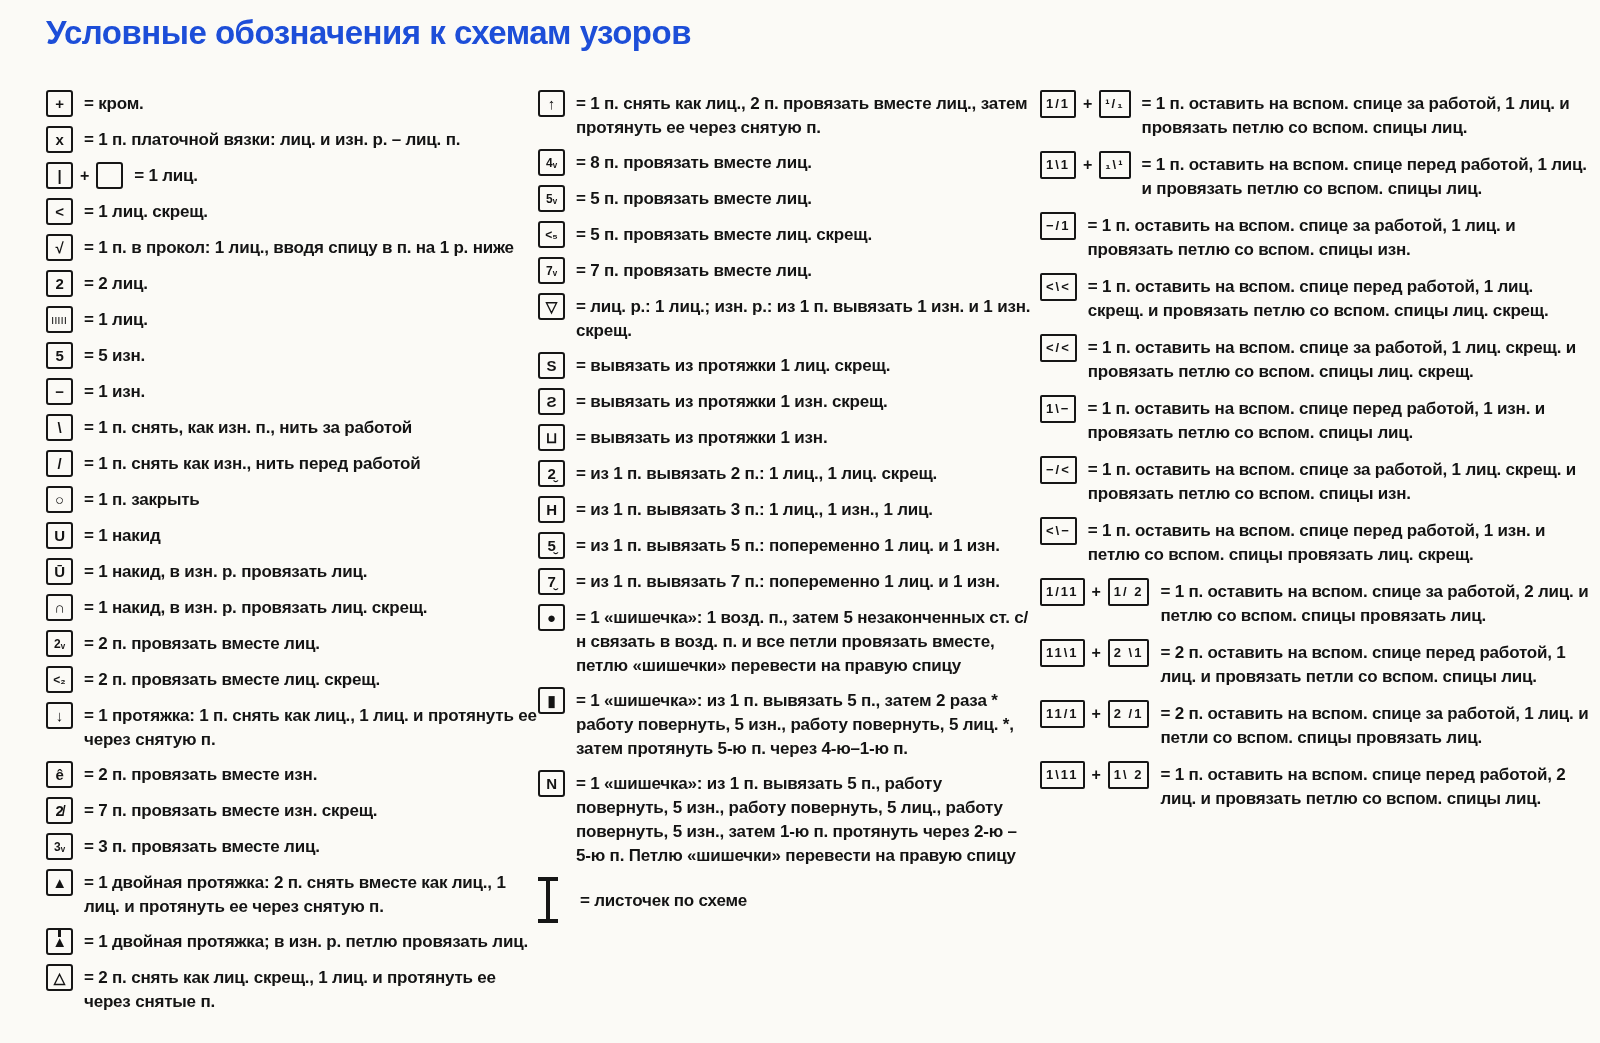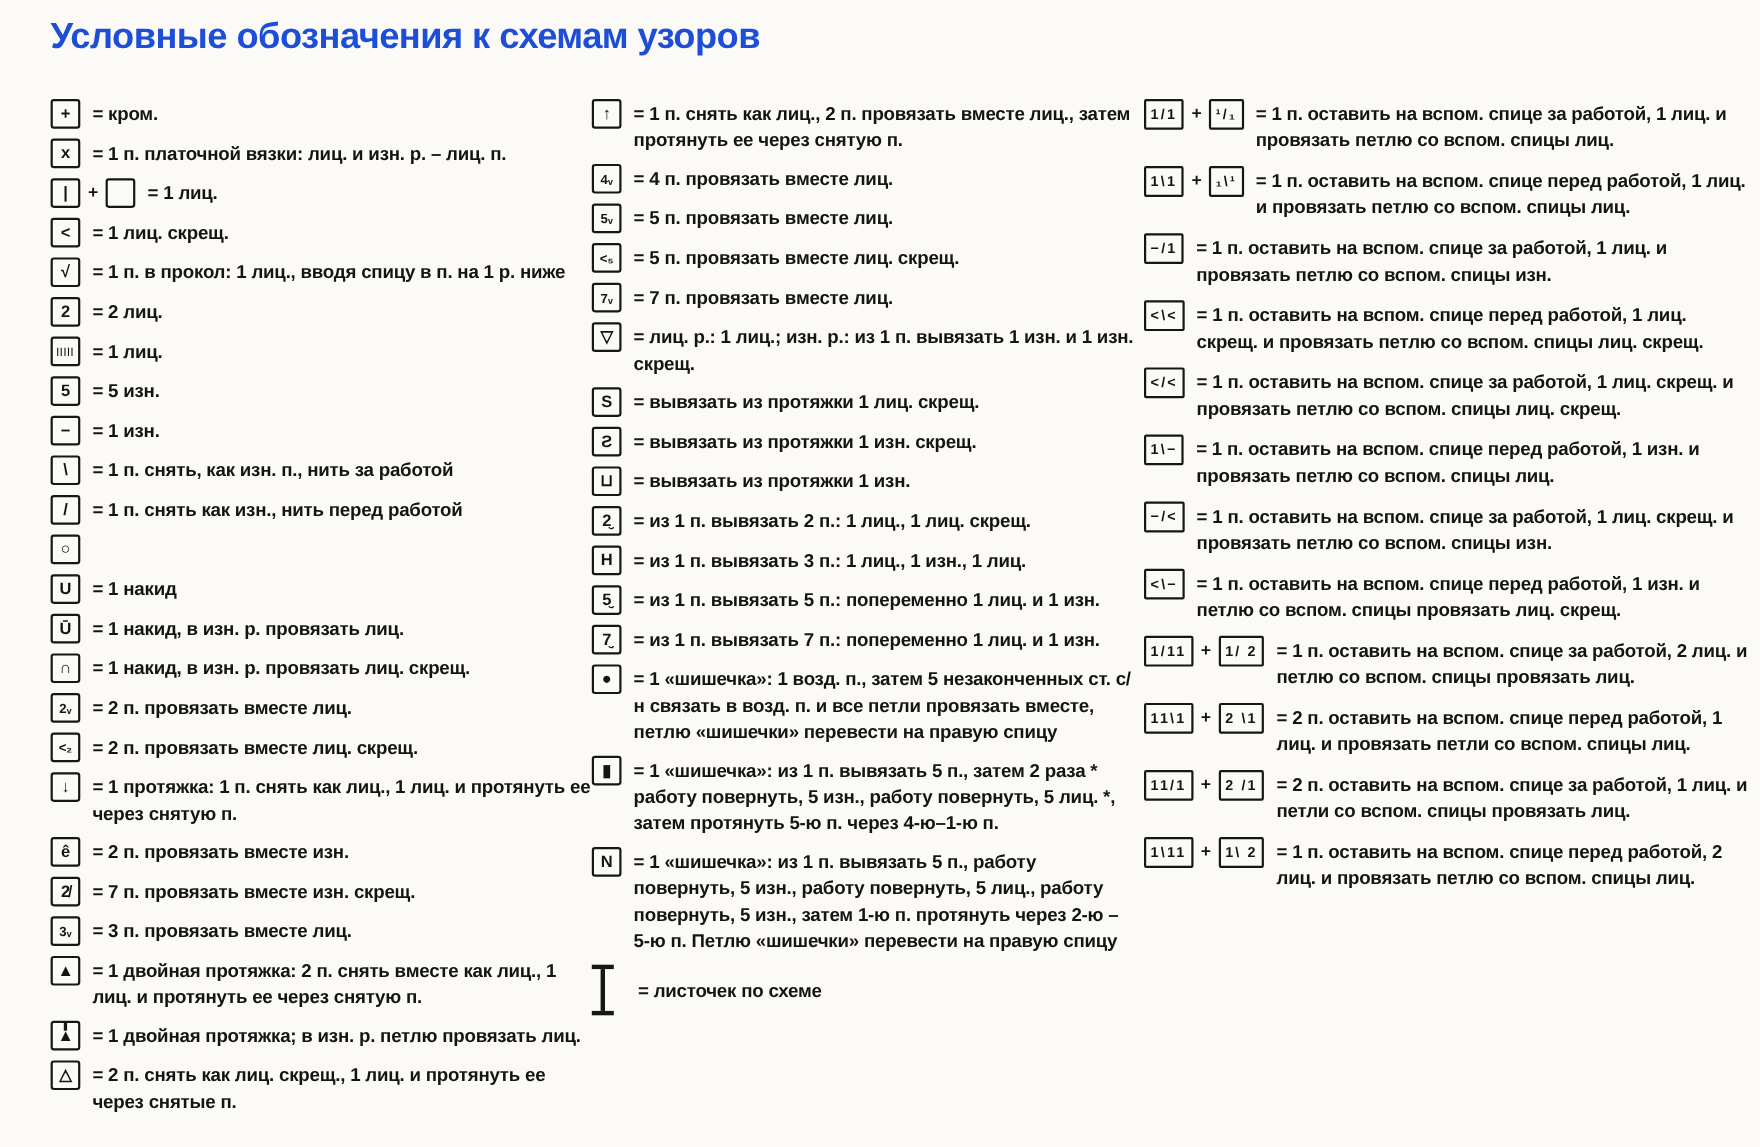--- a/index.html
+++ b/index.html
@@ -118,20 +118,21 @@
     <div class="item">
       <span class="syms">
         <span class="sym">/</span>
       </span>
       <span class="txt">= 1 п. снять как изн., нить перед работой</span>
     </div>
     <div class="item">
       <span class="syms">
         <span class="sym">○</span>
       </span>
+      <span class="txt">= 1 п. закрыть</span>
     </div>
     <div class="item">
       <span class="syms">
         <span class="sym">U</span>
       </span>
       <span class="txt">= 1 накид</span>
     </div>
     <div class="item">
       <span class="syms">
         <span class="sym">Ū</span>
@@ -203,21 +204,21 @@
     <div class="item">
       <span class="syms">
         <span class="sym">↑</span>
       </span>
       <span class="txt">= 1 п. снять как лиц., 2 п. провязать вместе лиц., затем протянуть ее через снятую п.</span>
     </div>
     <div class="item">
       <span class="syms">
         <span class="sym mod-duo">4ᵥ</span>
       </span>
-      <span class="txt">= 4 п. провязать вместе лиц.</span>
+      <span class="txt">= 8 п. провязать вместе лиц.</span>
     </div>
     <div class="item">
       <span class="syms">
         <span class="sym mod-duo">5ᵥ</span>
       </span>
       <span class="txt">= 5 п. провязать вместе лиц.</span>
     </div>
     <div class="item">
       <span class="syms">
         <span class="sym mod-duo">&lt;₅</span>

